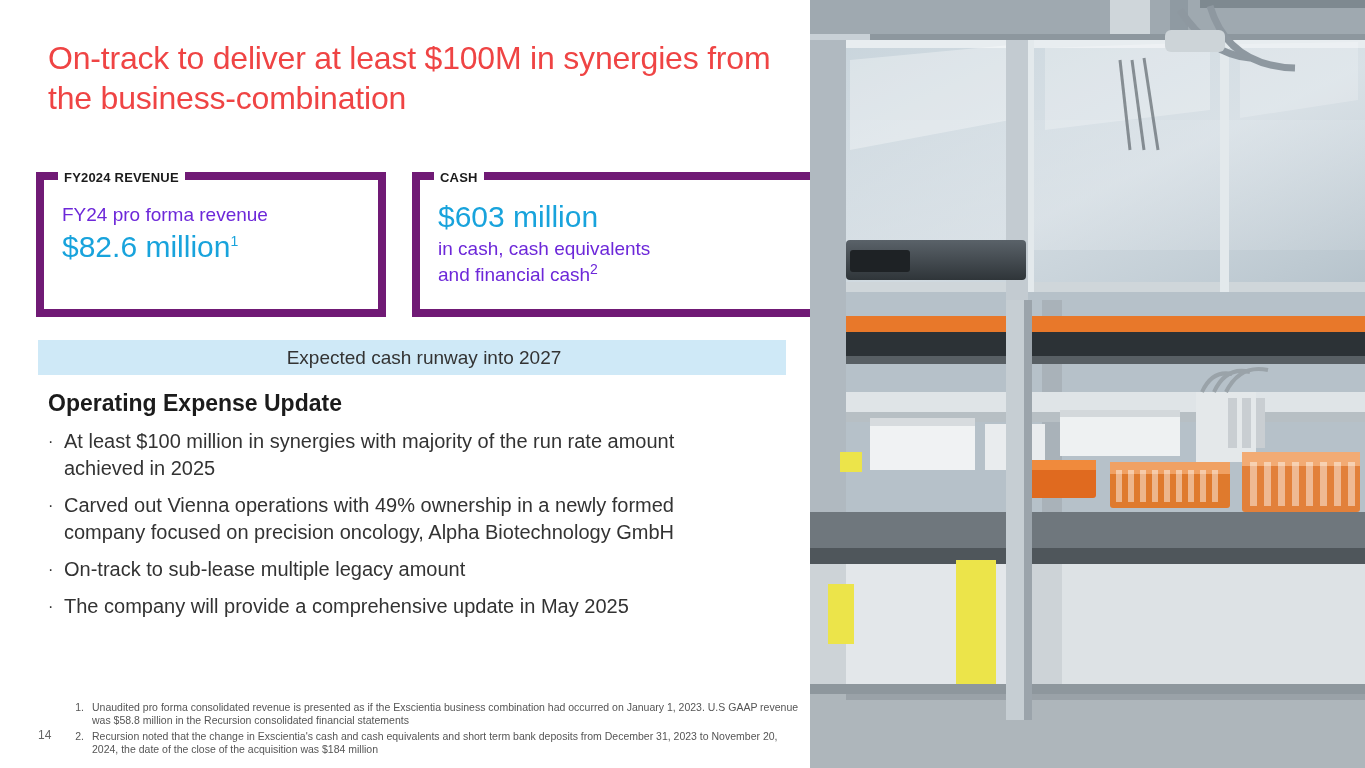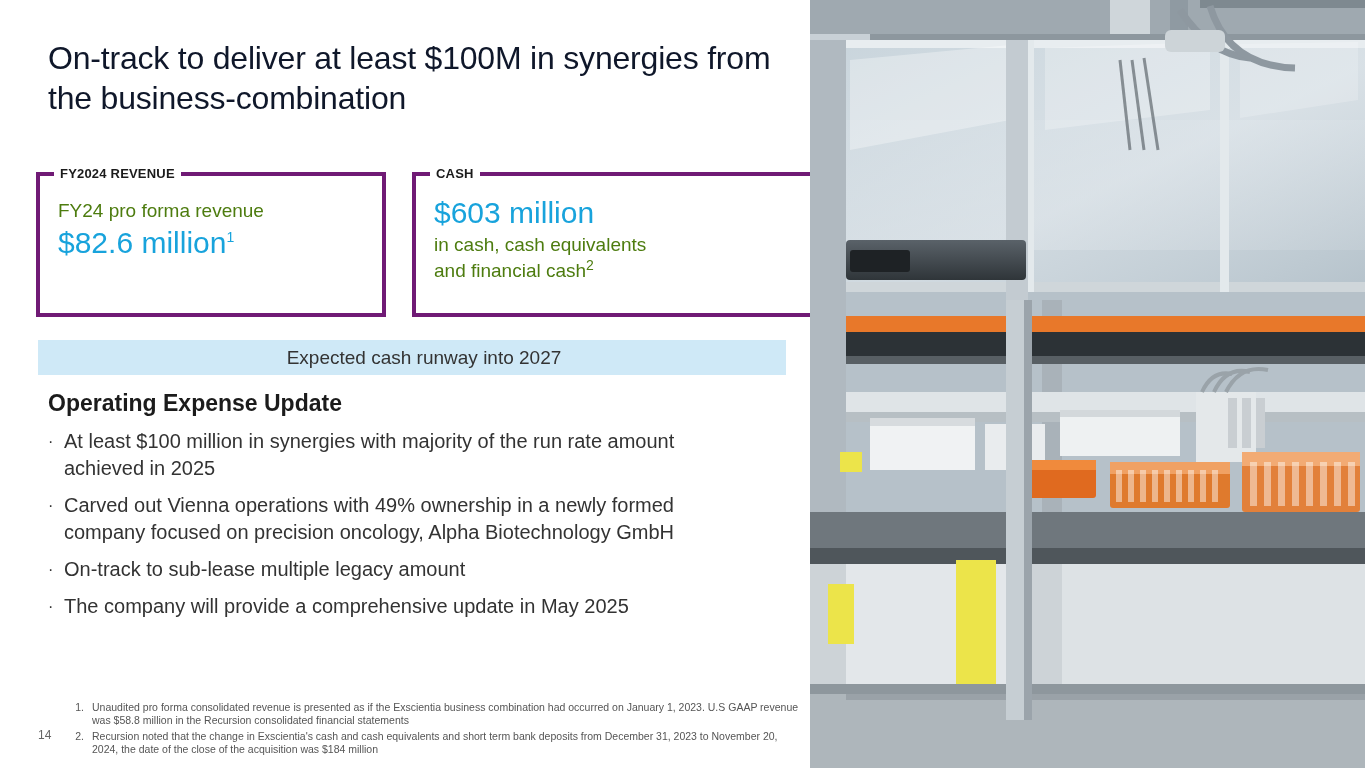--- a/index.html
+++ b/index.html
@@ -30,29 +30,29 @@
     height: 768px;
   }
 
   .slide-title {
     position: absolute;
     left: 48px;
     top: 38px;
     width: 730px;
     font-size: 32px;
     line-height: 40px;
-    color: #0f172a;
+    color: #ef4444;
     font-weight: 400;
     letter-spacing: -0.2px;
   }
 
   
   .stat-box {
     position: absolute;
-    border: 4px solid #701a75;
+    border: 8px solid #701a75;
     box-sizing: border-box;
   }
   .stat-box .legend {
     position: absolute;
     top: -10px;
     left: 14px;
     background: #ffffff;
     padding: 0 6px;
     font-size: 13px;
     font-weight: bold;
@@ -73,21 +73,21 @@
   }
   .stat-inner {
     position: absolute;
     left: 18px;
     top: 22px;
     right: 10px;
   }
   .stat-line {
     font-size: 19px;
     line-height: 26px;
-    color: #4d7c0f;
+    color: #6d28d9;
   }
   .stat-big {
     font-size: 30px;
     line-height: 38px;
     color: #18a3dc;
     font-weight: 400;
   }
   .stat-big sup, .stat-line sup {
     font-size: 14px;
     vertical-align: super;

